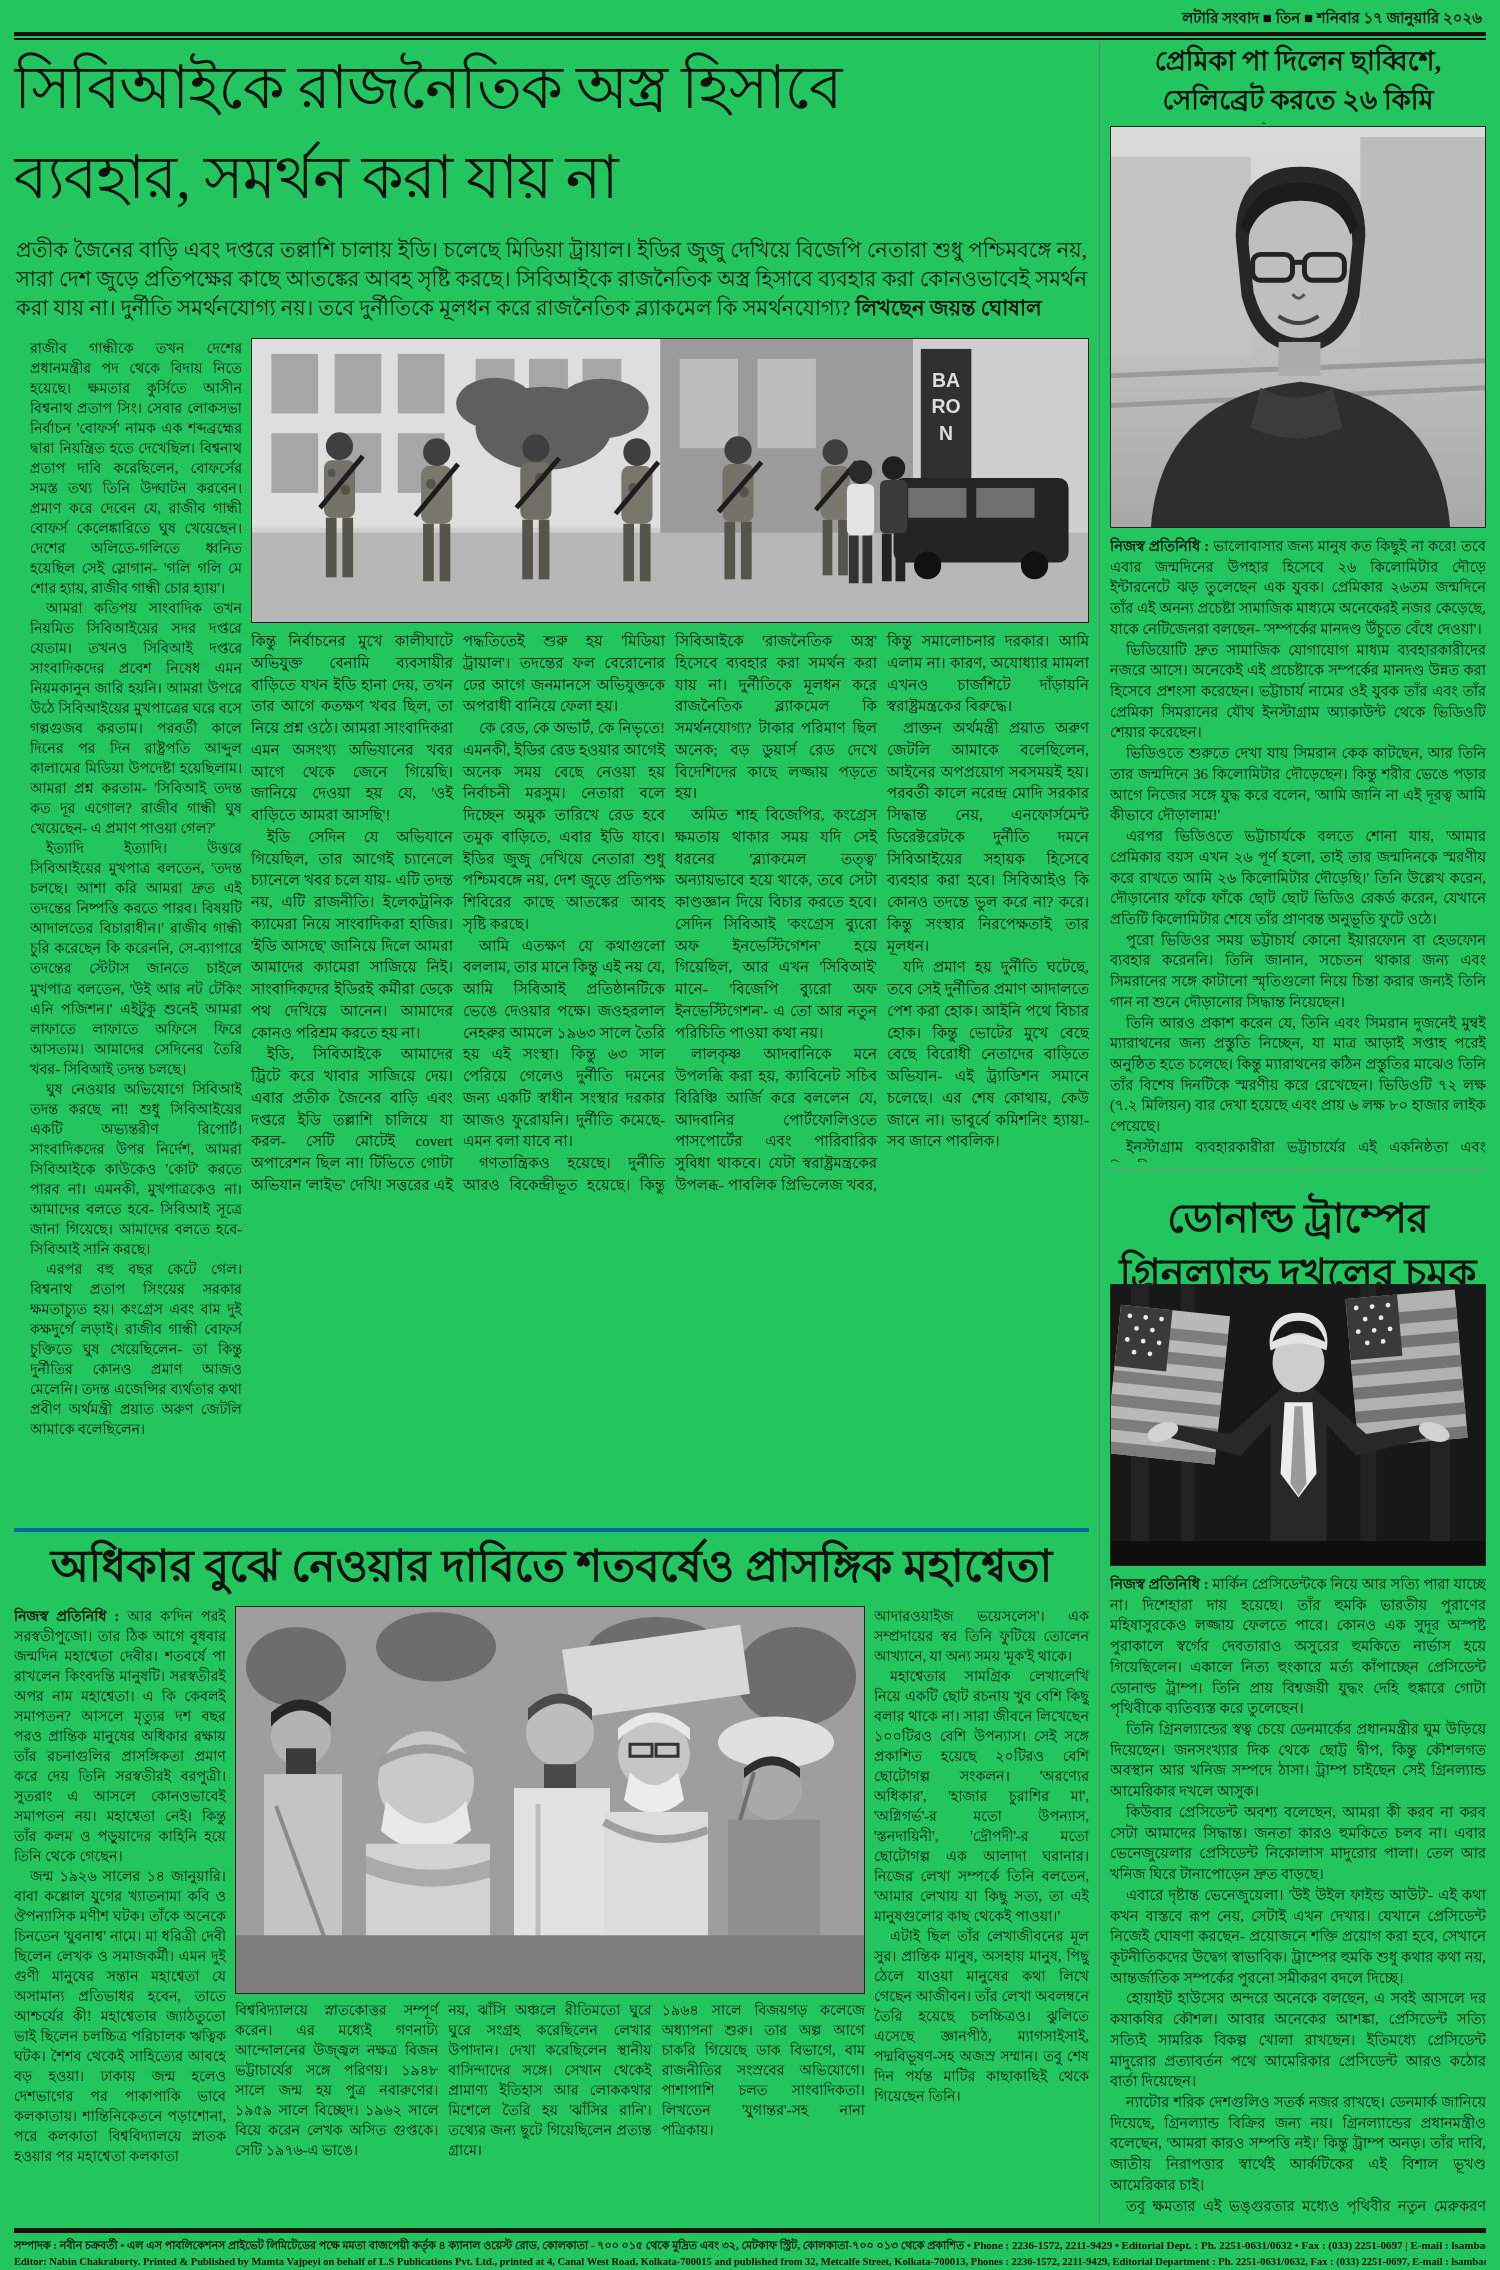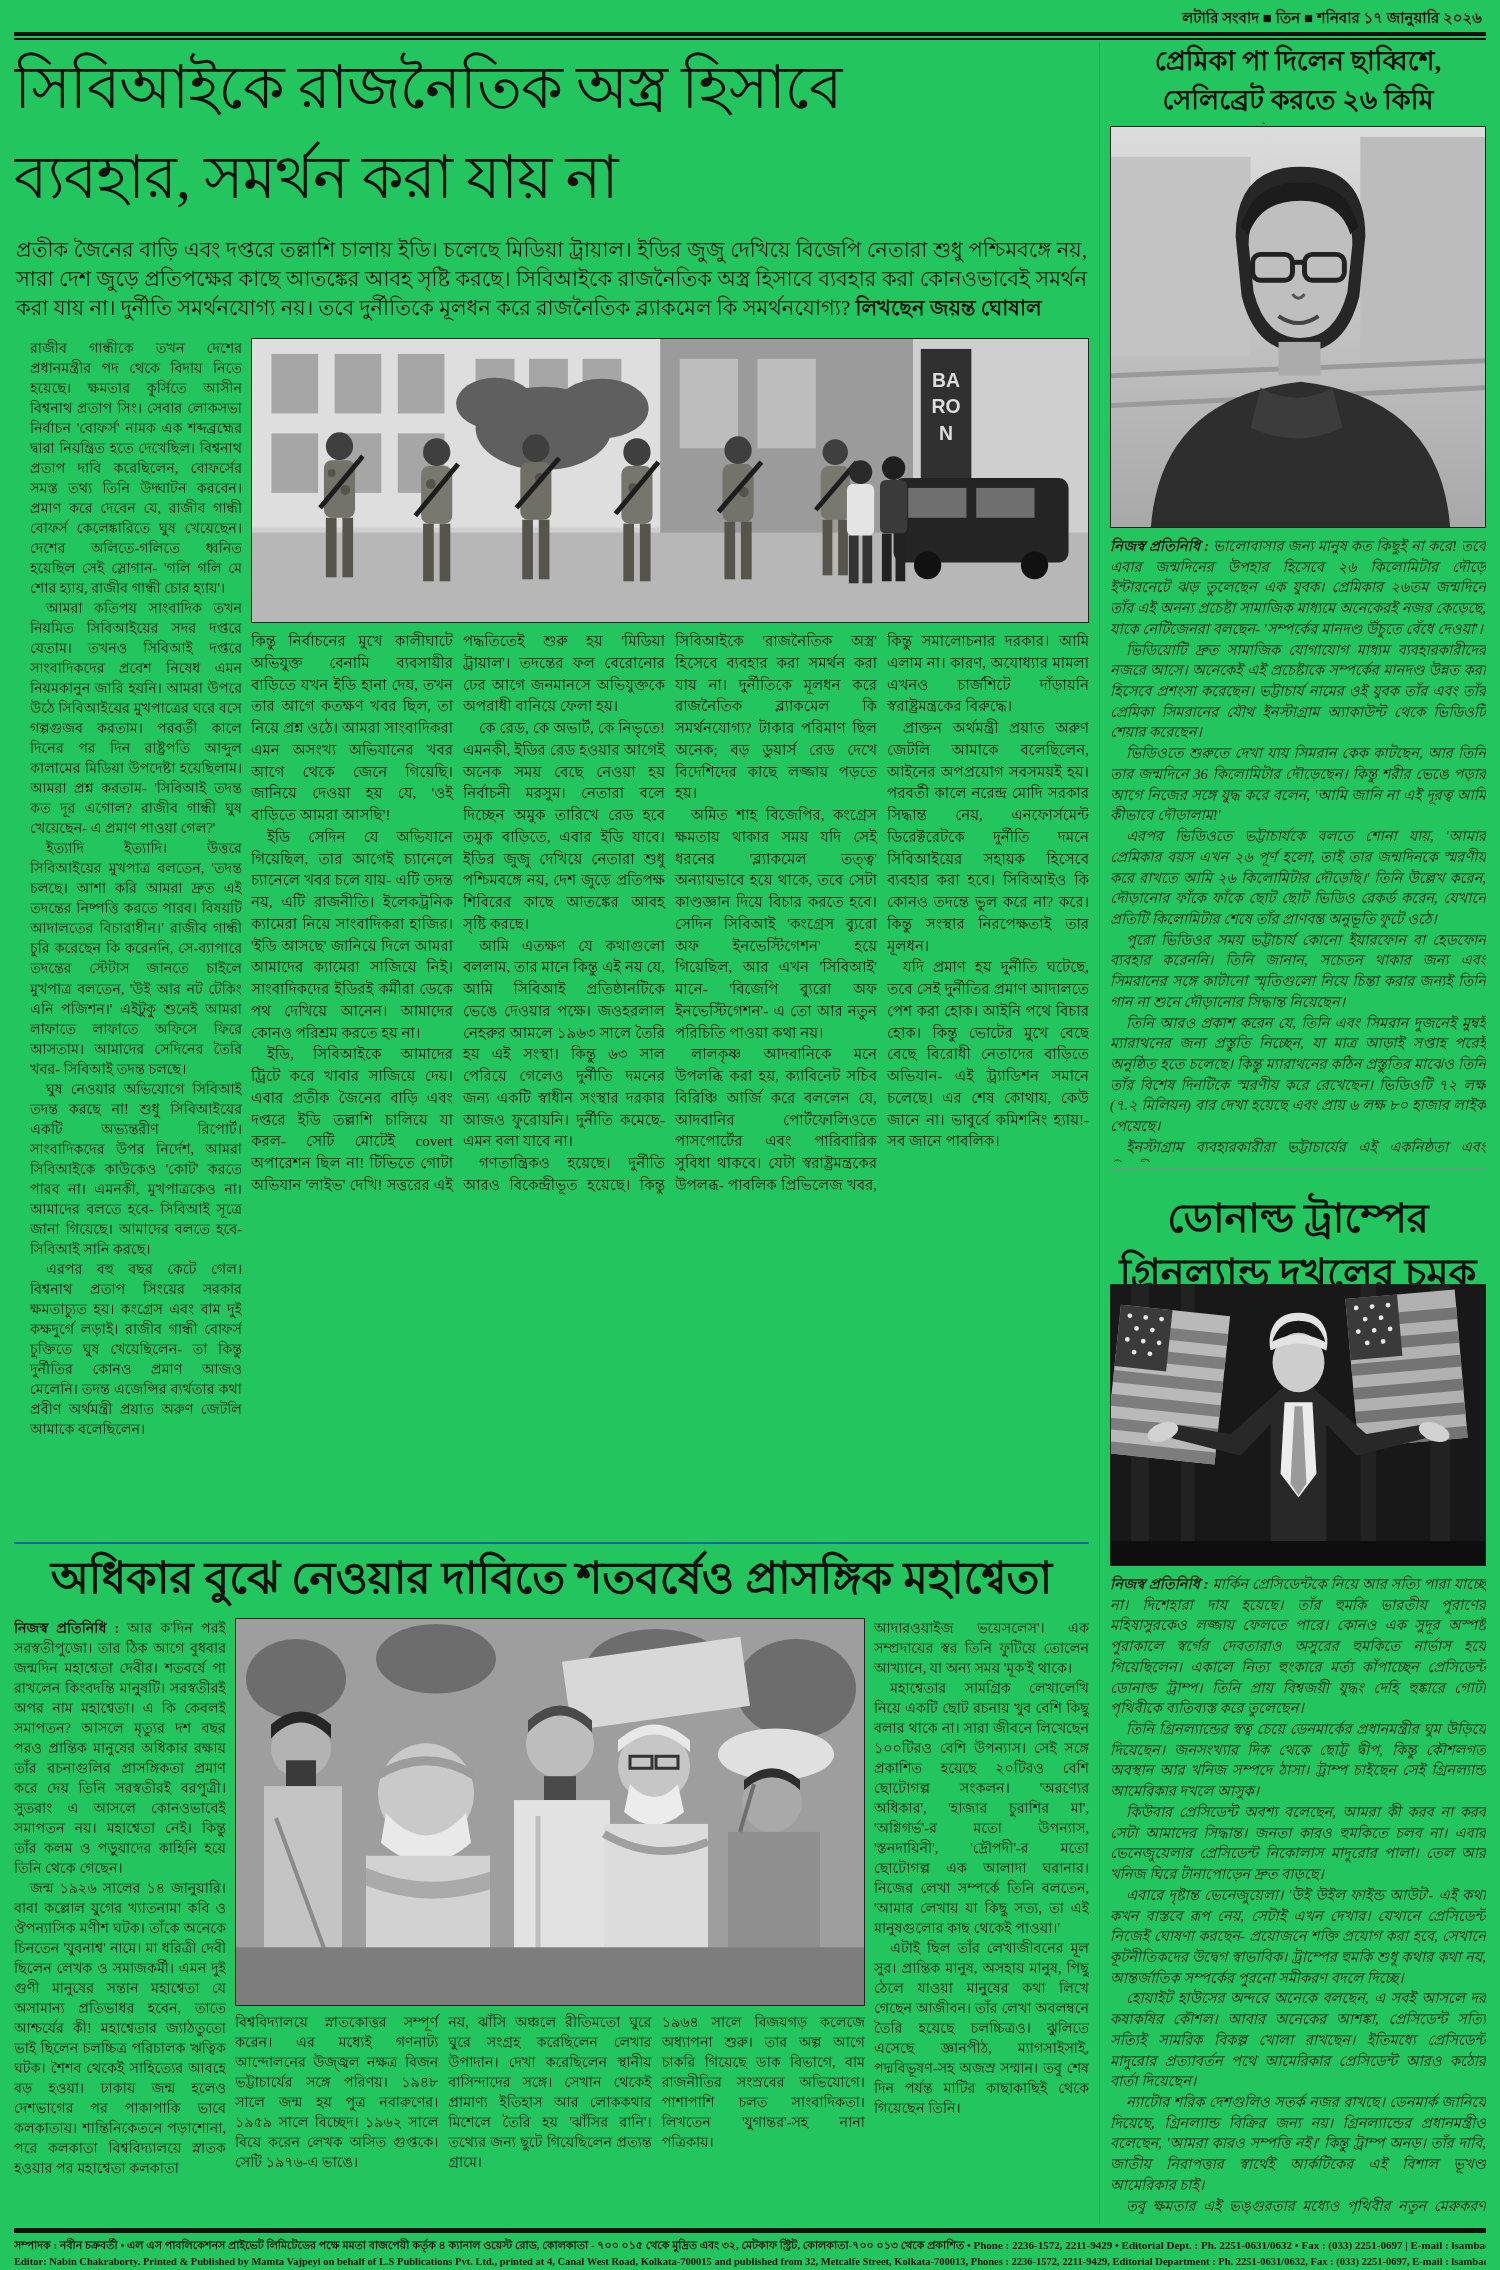--- a/index.html
+++ b/index.html
@@ -30,38 +30,38 @@
   .photo-frame { border:1px solid #222; background:#cfcfcf; overflow:hidden; }
   .soldiers { width:100%; height:285px; margin-bottom:8px; }
   .flow-cols { column-count:4; column-gap:10px; height:888px; overflow:hidden; }
 
   p.body { font-size:14.3px; line-height:1.4; text-align:justify; text-indent:16px; }
   .flow-cols p.body { font-size:15px; line-height:1.45; }
   p.body.first { text-indent:0; }
   p.body b { font-weight:bold; }
 
   
-  .bottom-sec { border-top:2px solid #0369a1; margin-top:18px; padding-top:4px; }
+  .bottom-sec { border-top:4px solid #0369a1; margin-top:4px; padding-top:4px; }
   .bottom-sec h2 { font-size:44px; line-height:1.4; text-align:center; font-weight:bold; height:64px; overflow:hidden; }
   .bottom-grid { display:flex; height:622px; overflow:hidden; margin-top:6px; }
   .b-left { width:212px; flex:none; margin-right:9px; overflow:hidden; }
   .b-mid { width:630px; flex:none; margin-right:9px; display:flex; flex-direction:column; overflow:hidden; }
   .mahasweta { width:100%; height:388px; margin-bottom:6px; }
   .b-mid-cols { column-count:3; column-gap:10px; flex:1; overflow:hidden; }
   .b-right { flex:1; overflow:hidden; }
 
   
   .r-head1 { font-size:27px; font-weight:bold; text-align:center; line-height:1.45; height:82px; overflow:hidden; }
   .runner { width:100%; height:402px; margin:2px 0 8px 0; }
   .r-body1 { height:626px; overflow:hidden; }
   .r-head2 { font-size:40px; font-weight:bold; text-align:center; line-height:1.38; height:116px; overflow:hidden;
              border-top:1px solid #888; margin-top:6px; padding-top:22px; }
   .trump { width:100%; height:282px; margin-bottom:8px; }
   .r-body2 { height:640px; overflow:hidden; }
-  .rail p.body { font-size:14.6px; line-height:1.42;font-style:italic; }
+  .rail p.body { font-size:14.6px; line-height:1.42; }
 
   
   .footer { margin-top:4px; border-top:5px solid #111; padding-top:5px; text-align:center; }
   .footer .f1 { font-size:11px; font-weight:bold; line-height:1.45; white-space:nowrap; overflow:hidden; }
   .footer .f2 { font-size:10.5px; font-weight:bold; line-height:1.45; white-space:nowrap; overflow:hidden; }
   svg { display:block; }
 </style>
 </head>
 <body>
 

